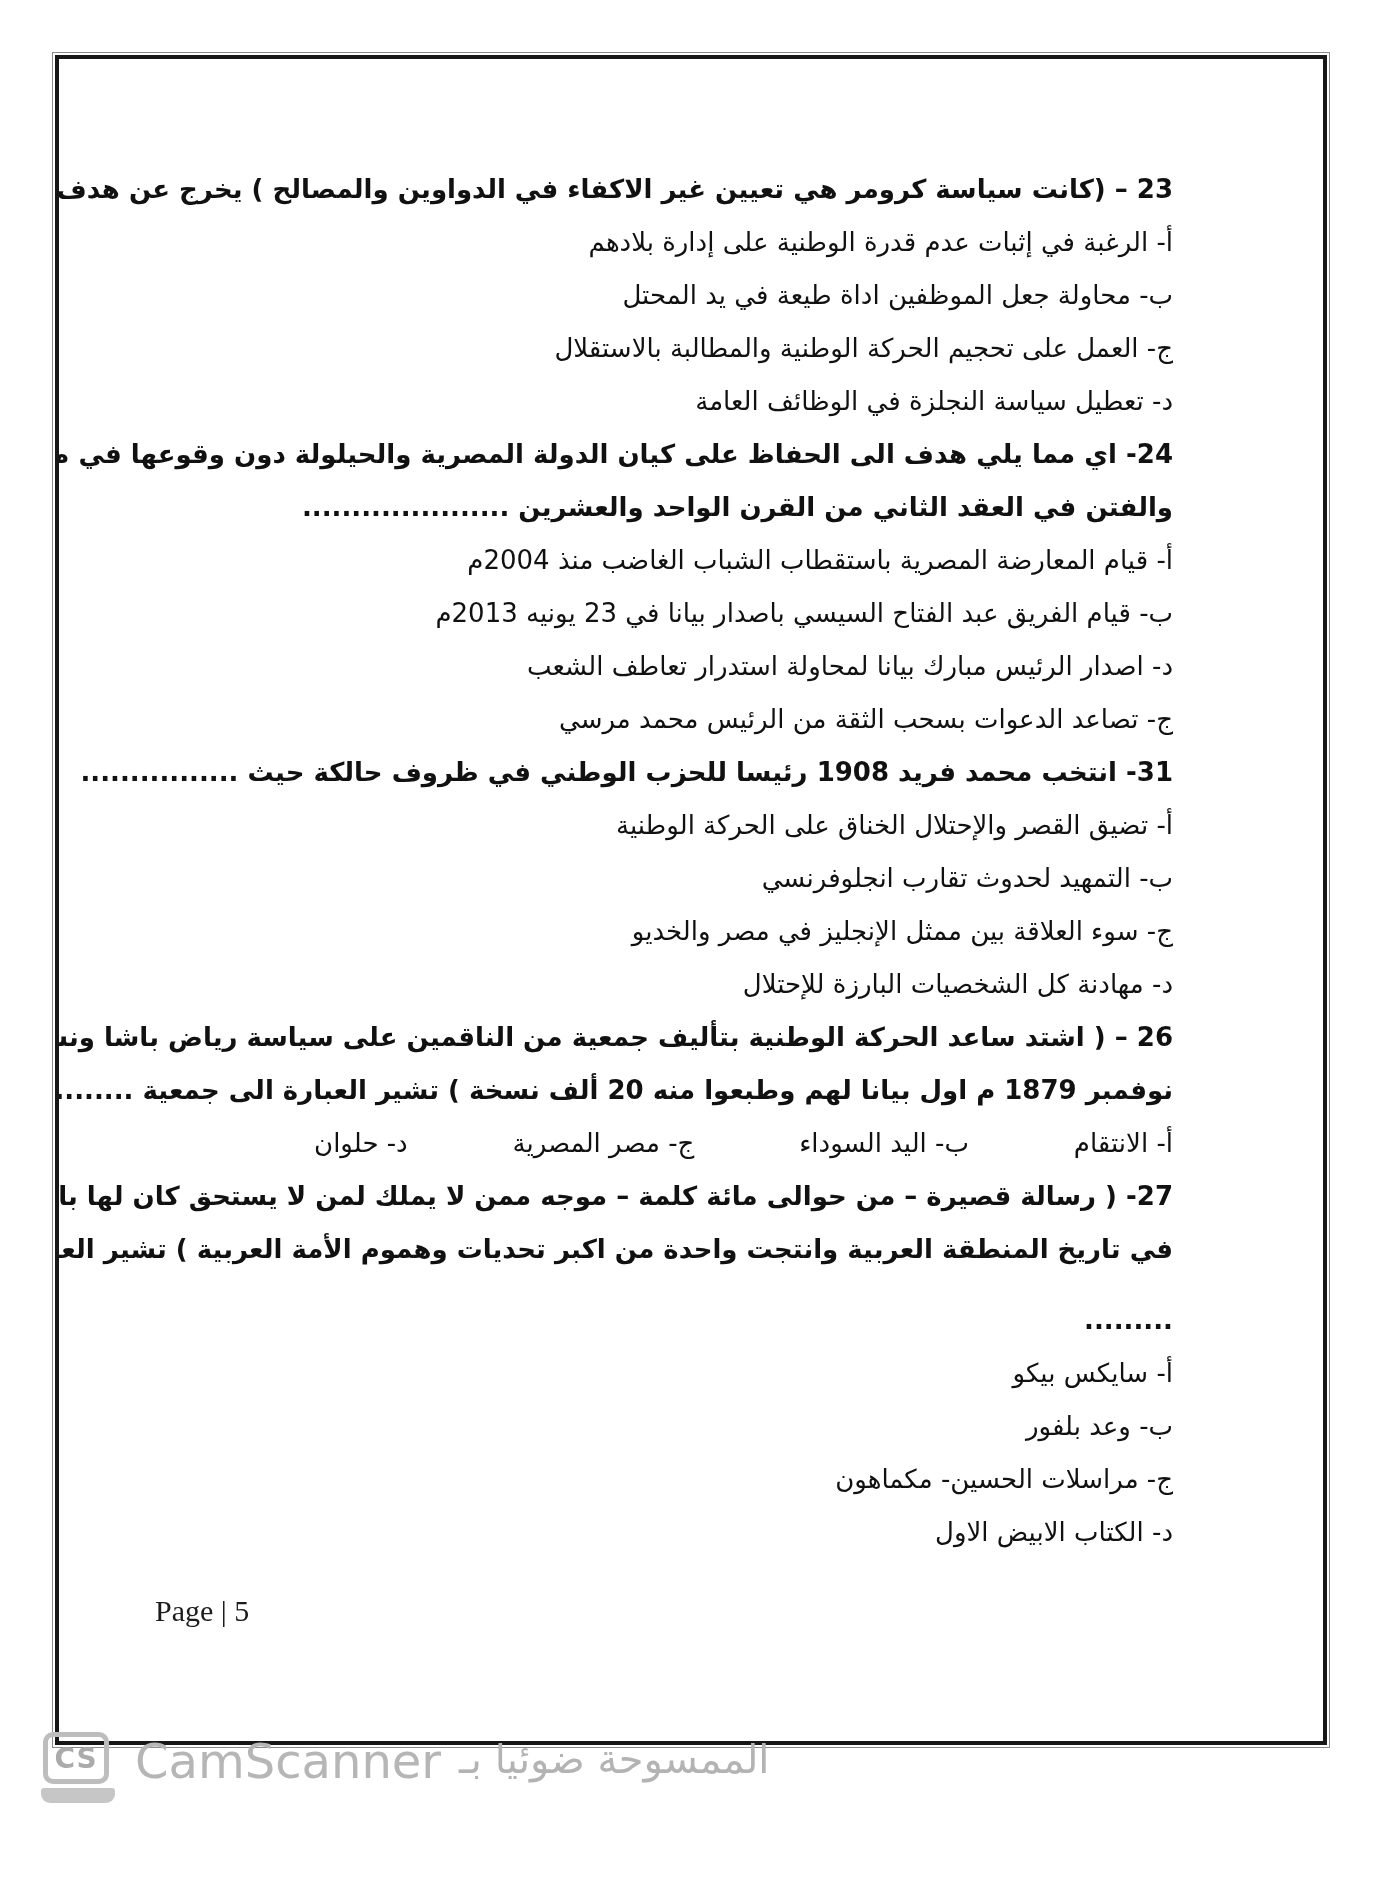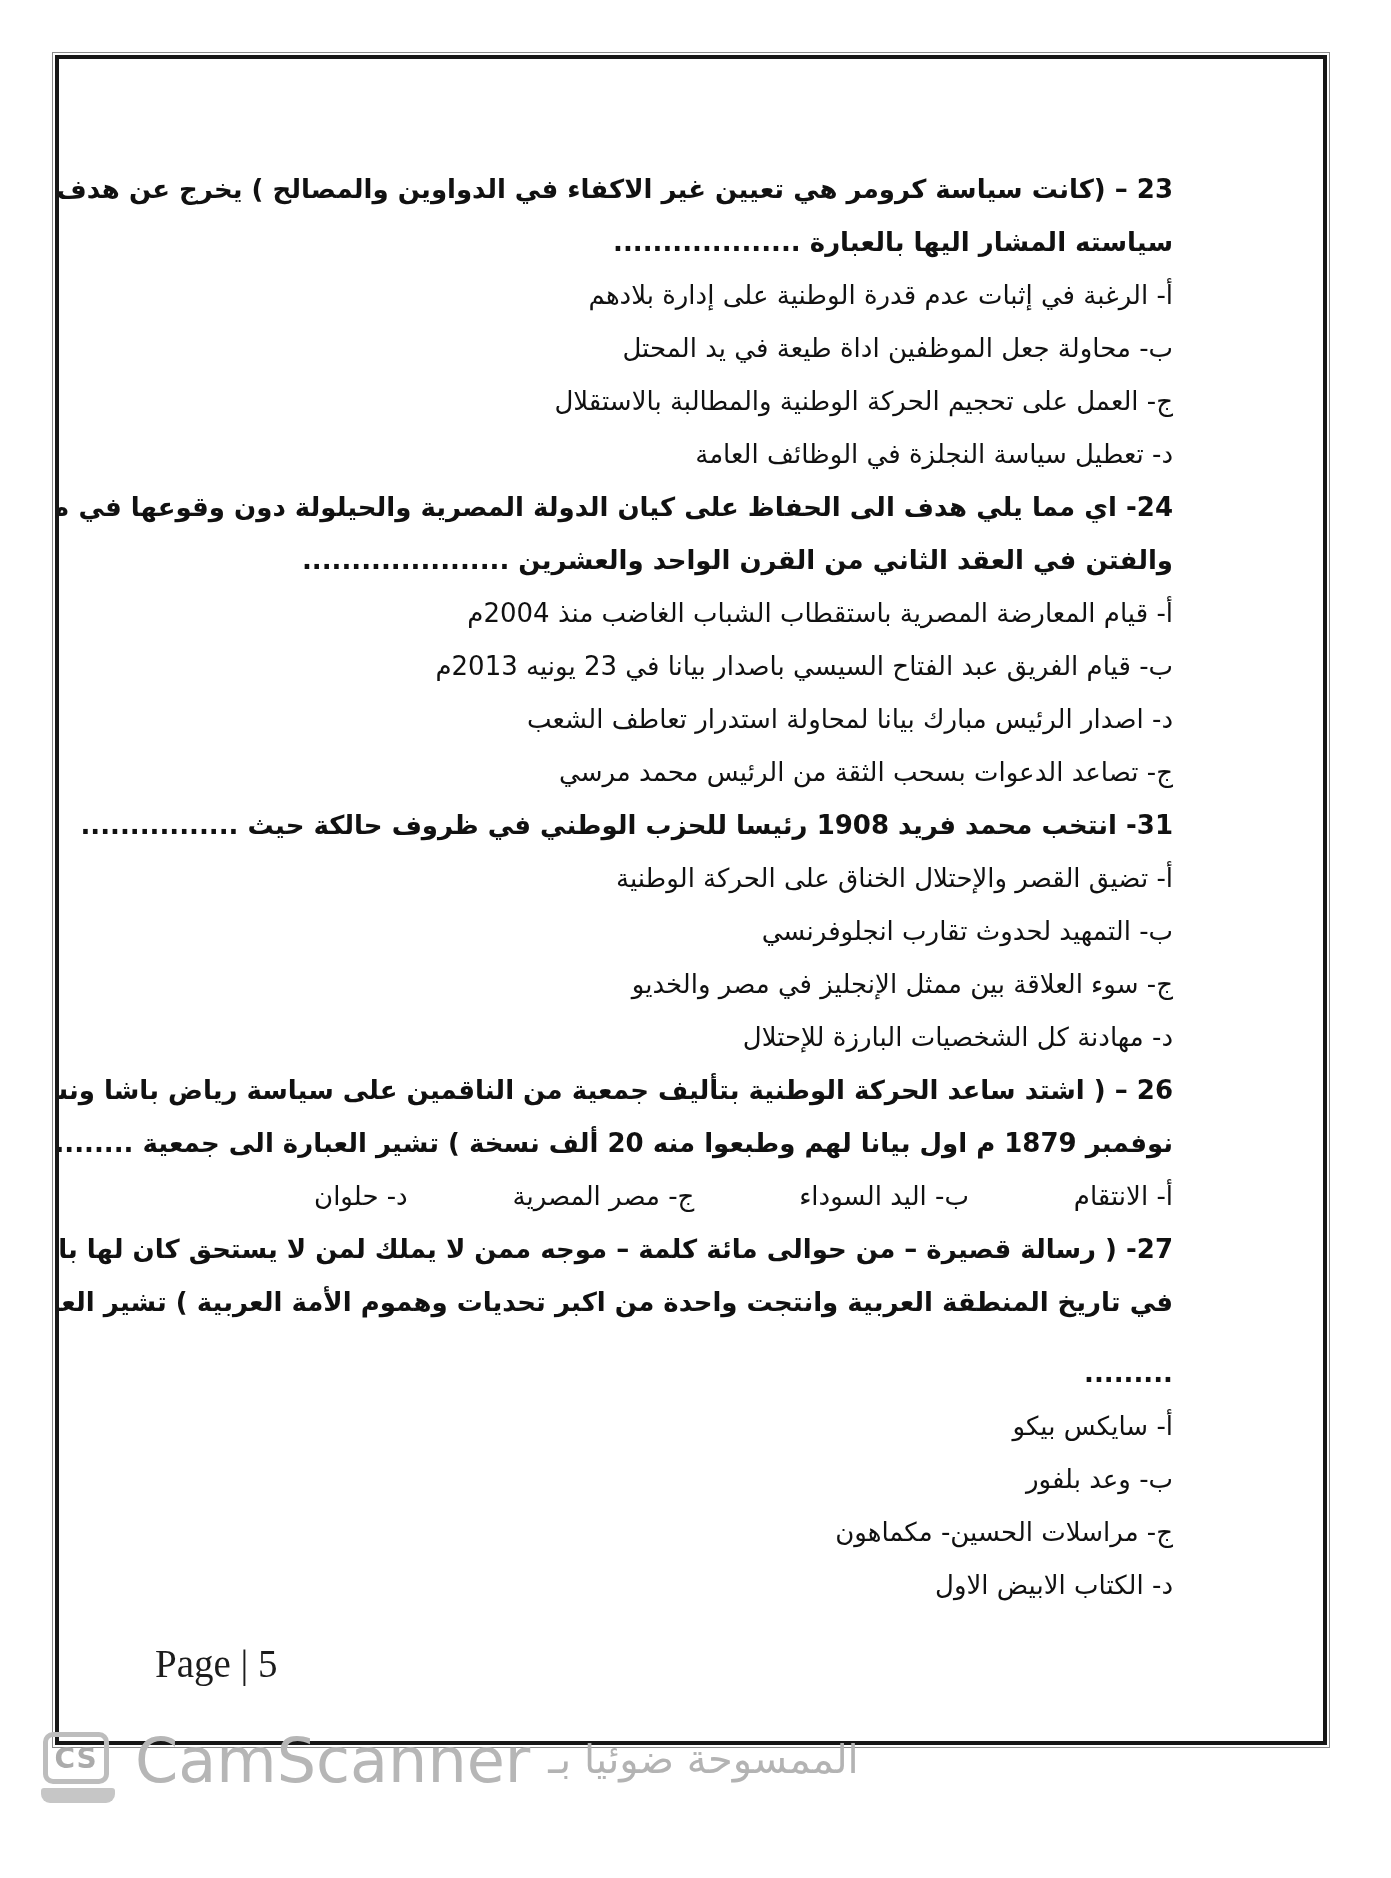--- a/index.html
+++ b/index.html
@@ -24,49 +24,48 @@
   .opt-row{
     display:flex;justify-content:space-between;align-items:center;
     padding-left:145px;font-weight:normal;
   }
   .opt-row .cell{white-space:nowrap;}
   .dots-line{margin-top:18px;}
   .footer-line{
     margin-top:25px;height:53px;line-height:53px;
     direction:ltr;text-align:left;margin-left:-14px;
     font-family:"Liberation Serif","DejaVu Serif",serif;
-    font-size:39px;color:#1c1c1c;white-space:nowrap;
+    font-size:30px;color:#1c1c1c;white-space:nowrap;
   }
   .watermark{
     position:absolute;left:26px;top:1726px;height:80px;
     display:flex;align-items:flex-start;gap:18px;direction:ltr;
     color:#b6b6b6;
     padding-left:17px;
   }
   .cs-logo-wrap{position:relative;width:74px;height:78px;flex:0 0 auto;margin-top:6px;}
   .cs-box{
     box-sizing:border-box;width:66px;height:52px;
     border:5px solid #bdbdbd;border-radius:10px;
     display:flex;align-items:center;justify-content:center;
     font-weight:bold;font-size:28px;color:#ababab;letter-spacing:1px;
   }
   .cs-bar{
     position:absolute;left:-2px;top:56px;width:74px;height:15px;
     background:#c6c6c6;border-radius:3px 3px 9px 9px;
   }
-  .wm-brand{font-size:62px;line-height:70px;color:#b6b6b6;white-space:nowrap;}
+  .wm-brand{font-size:48px;line-height:70px;color:#b6b6b6;white-space:nowrap;}
   .wm-arabic{font-size:40px;line-height:66px;color:#b3b3b3;white-space:nowrap;direction:rtl;}
 </style>
 </head>
 <body>
 
 <div class="scan-page">
 
   <div class="line q">23 – (كانت سياسة كرومر هي تعيين غير الاكفاء في الدواوين والمصالح ) يخرج عن هدف كرومر من</div>
-  <div class="line q">سياسته المشار اليها بالعبارة ...................</div>
   <div class="line opt">أ- الرغبة في إثبات عدم قدرة الوطنية على إدارة بلادهم</div>
   <div class="line opt">ب- محاولة جعل الموظفين اداة طيعة في يد المحتل</div>
   <div class="line opt">ج- العمل على تحجيم الحركة الوطنية والمطالبة بالاستقلال</div>
   <div class="line opt">د- تعطيل سياسة النجلزة في الوظائف العامة</div>
 
   <div class="line q">24- اي مما يلي هدف الى الحفاظ على كيان الدولة المصرية والحيلولة دون وقوعها في معترك الصراع</div>
   <div class="line q">والفتن في العقد الثاني من القرن الواحد والعشرين .....................</div>
   <div class="line opt">أ- قيام المعارضة المصرية باستقطاب الشباب الغاضب منذ 2004م</div>
   <div class="line opt">ب- قيام الفريق عبد الفتاح السيسي باصدار بيانا في 23 يونيه 2013م</div>
   <div class="line opt">د- اصدار الرئيس مبارك بيانا لمحاولة استدرار تعاطف الشعب</div>

